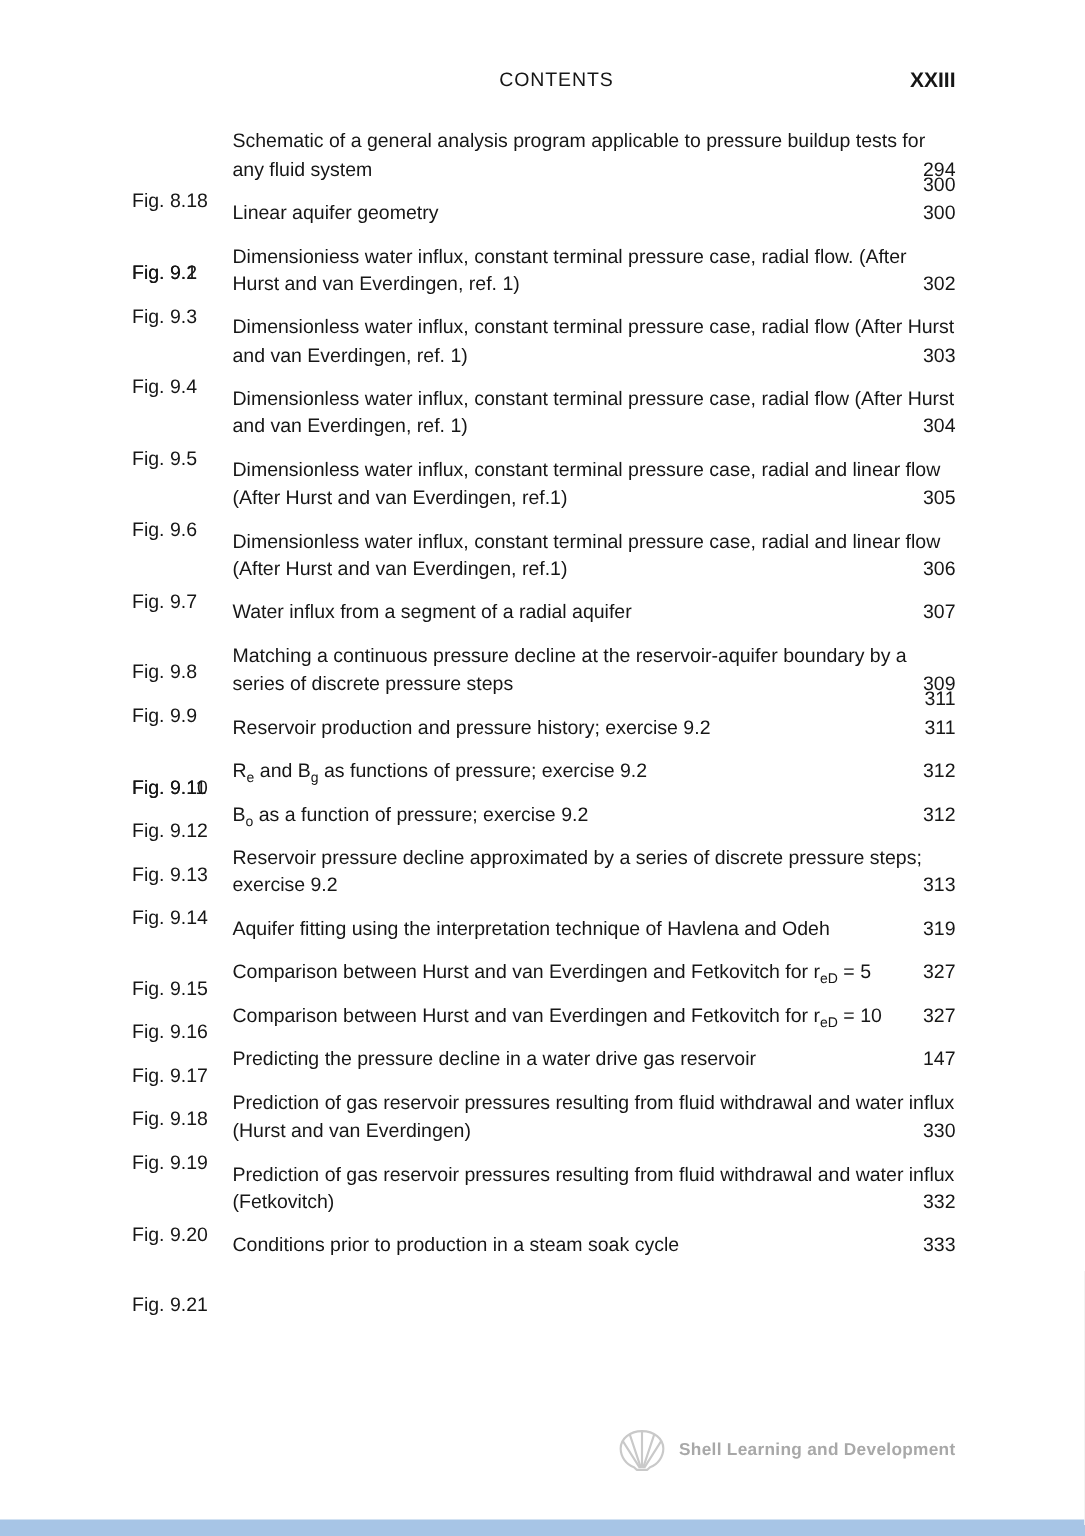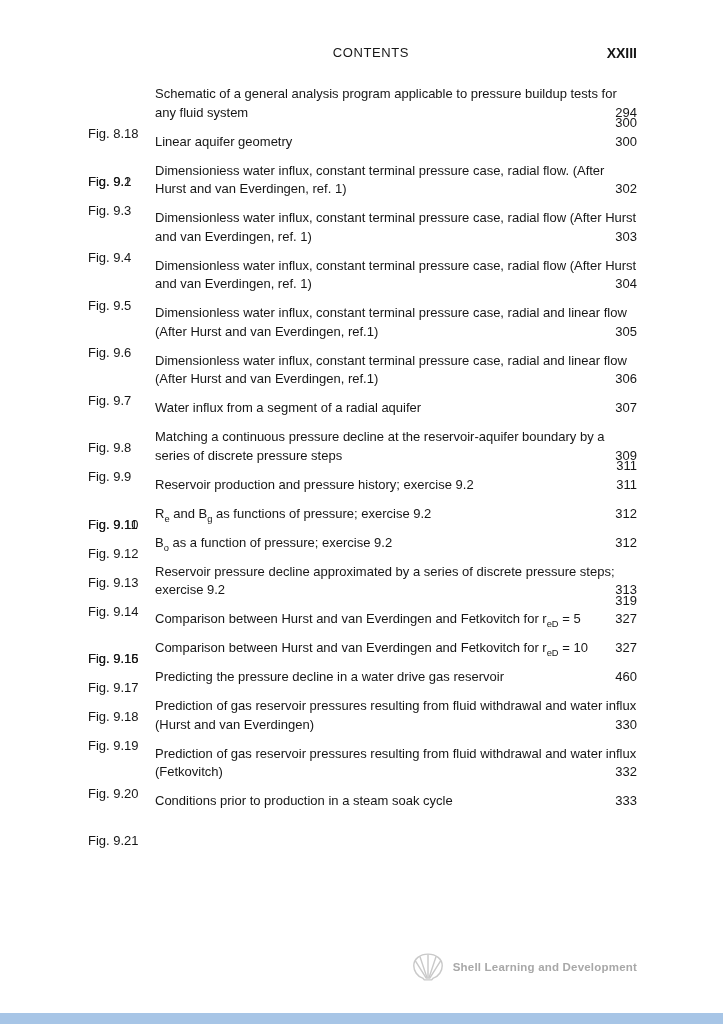--- a/index.html
+++ b/index.html
@@ -133,36 +133,37 @@
         <span class="fig-caption">B<sub>o</sub> as a function of pressure; exercise 9.2</span>
         <span class="fig-page">312</span>
       </div>
       <div class="toc-row">
         <span class="fig-label">Fig. 9.14</span>
         <span class="fig-caption">Reservoir pressure decline approximated by a series of discrete pressure steps; exercise 9.2</span>
         <span class="fig-page">313</span>
       </div>
       <div class="toc-row">
         <span class="fig-label">Fig. 9.15</span>
+        <span class="fig-caption">Aquifer fitting using the interpretation technique of Havlena and Odeh</span>
         <span class="fig-page">319</span>
       </div>
       <div class="toc-row">
         <span class="fig-label">Fig. 9.16</span>
         <span class="fig-caption">Comparison between Hurst and van Everdingen and Fetkovitch for r<sub>eD</sub> = 5</span>
         <span class="fig-page">327</span>
       </div>
       <div class="toc-row">
         <span class="fig-label">Fig. 9.17</span>
         <span class="fig-caption">Comparison between Hurst and van Everdingen and Fetkovitch for r<sub>eD</sub> = 10</span>
         <span class="fig-page">327</span>
       </div>
       <div class="toc-row">
         <span class="fig-label">Fig. 9.18</span>
         <span class="fig-caption">Predicting the pressure decline in a water drive gas reservoir</span>
-        <span class="fig-page">460</span>
+        <span class="fig-page">147</span>
       </div>
       <div class="toc-row">
         <span class="fig-label">Fig. 9.19</span>
         <span class="fig-caption">Prediction of gas reservoir pressures resulting from fluid withdrawal and water influx (Hurst and van Everdingen)</span>
         <span class="fig-page">330</span>
       </div>
       <div class="toc-row">
         <span class="fig-label">Fig. 9.20</span>
         <span class="fig-caption">Prediction of gas reservoir pressures resulting from fluid withdrawal and water influx (Fetkovitch)</span>
         <span class="fig-page">332</span>

